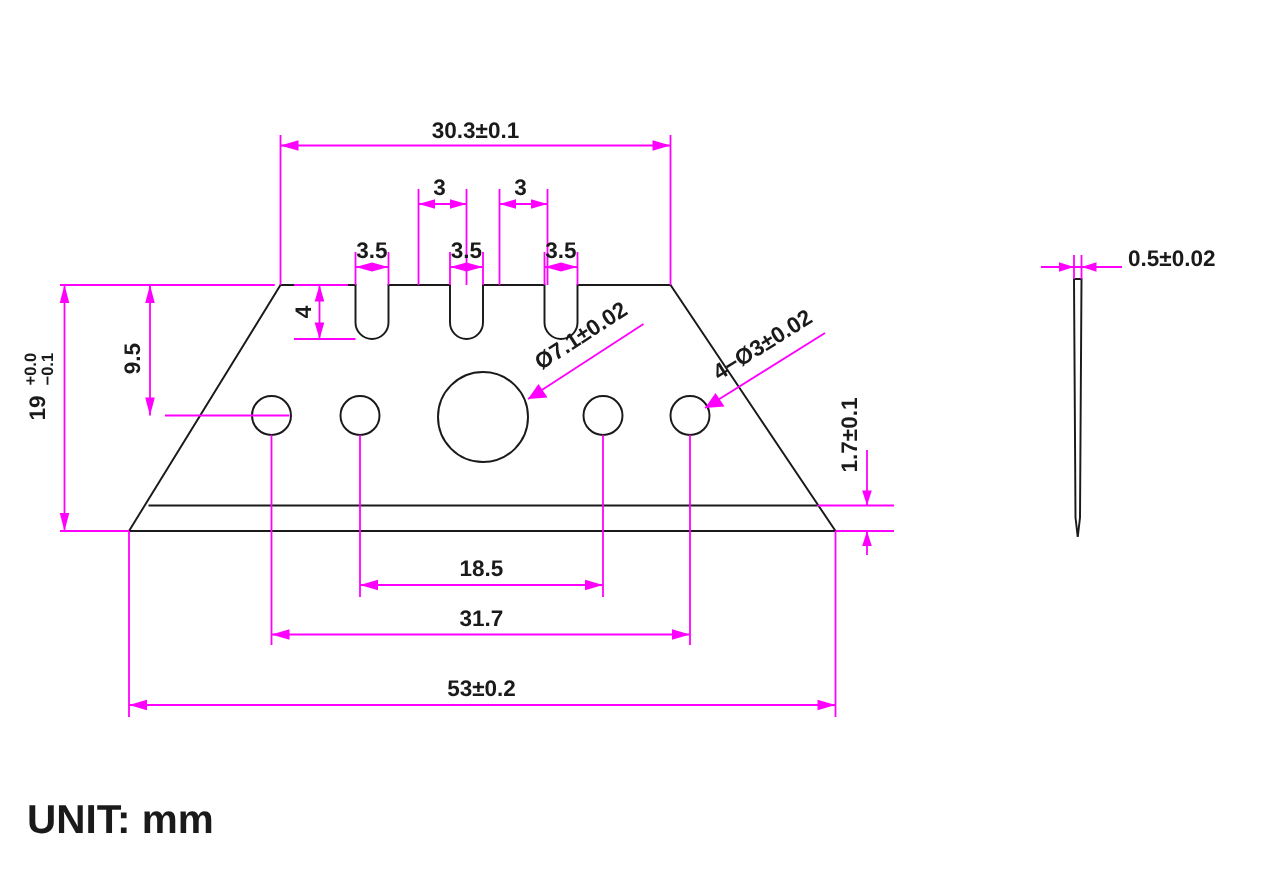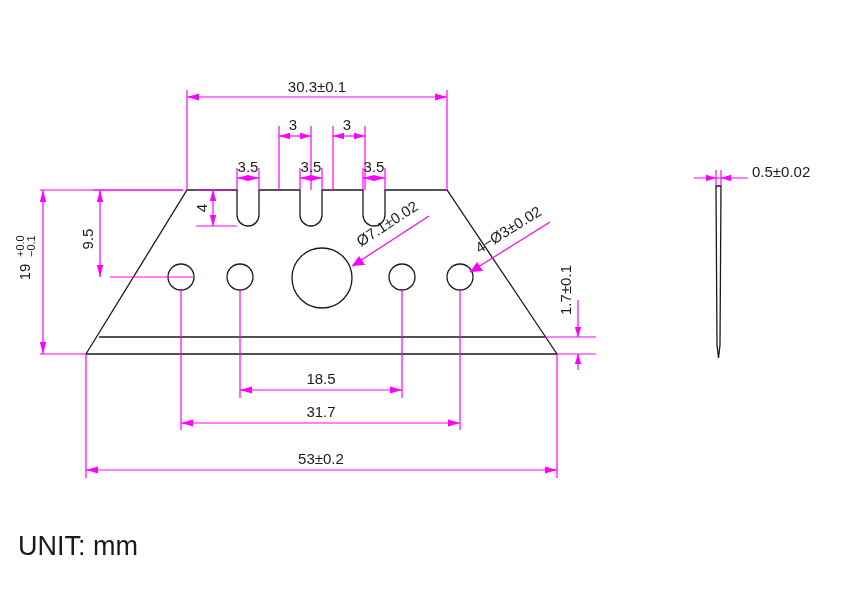--- a/index.html
+++ b/index.html
@@ -13,20 +13,21 @@
     position: relative;
     font-family: "Liberation Sans", sans-serif;
     overflow: hidden;
   }
   #drawing-root {
     position: absolute;
     left: 0;
     top: 0;
     width: 842px;
     height: 595px;
+    font-weight: bold;
   }
   svg { display: block; }
   .part-line {
     fill: none;
     stroke: #1a1a1a;
     stroke-width: 1.3;
     stroke-linejoin: miter;
     stroke-linecap: butt;
   }
   .dim-line {

